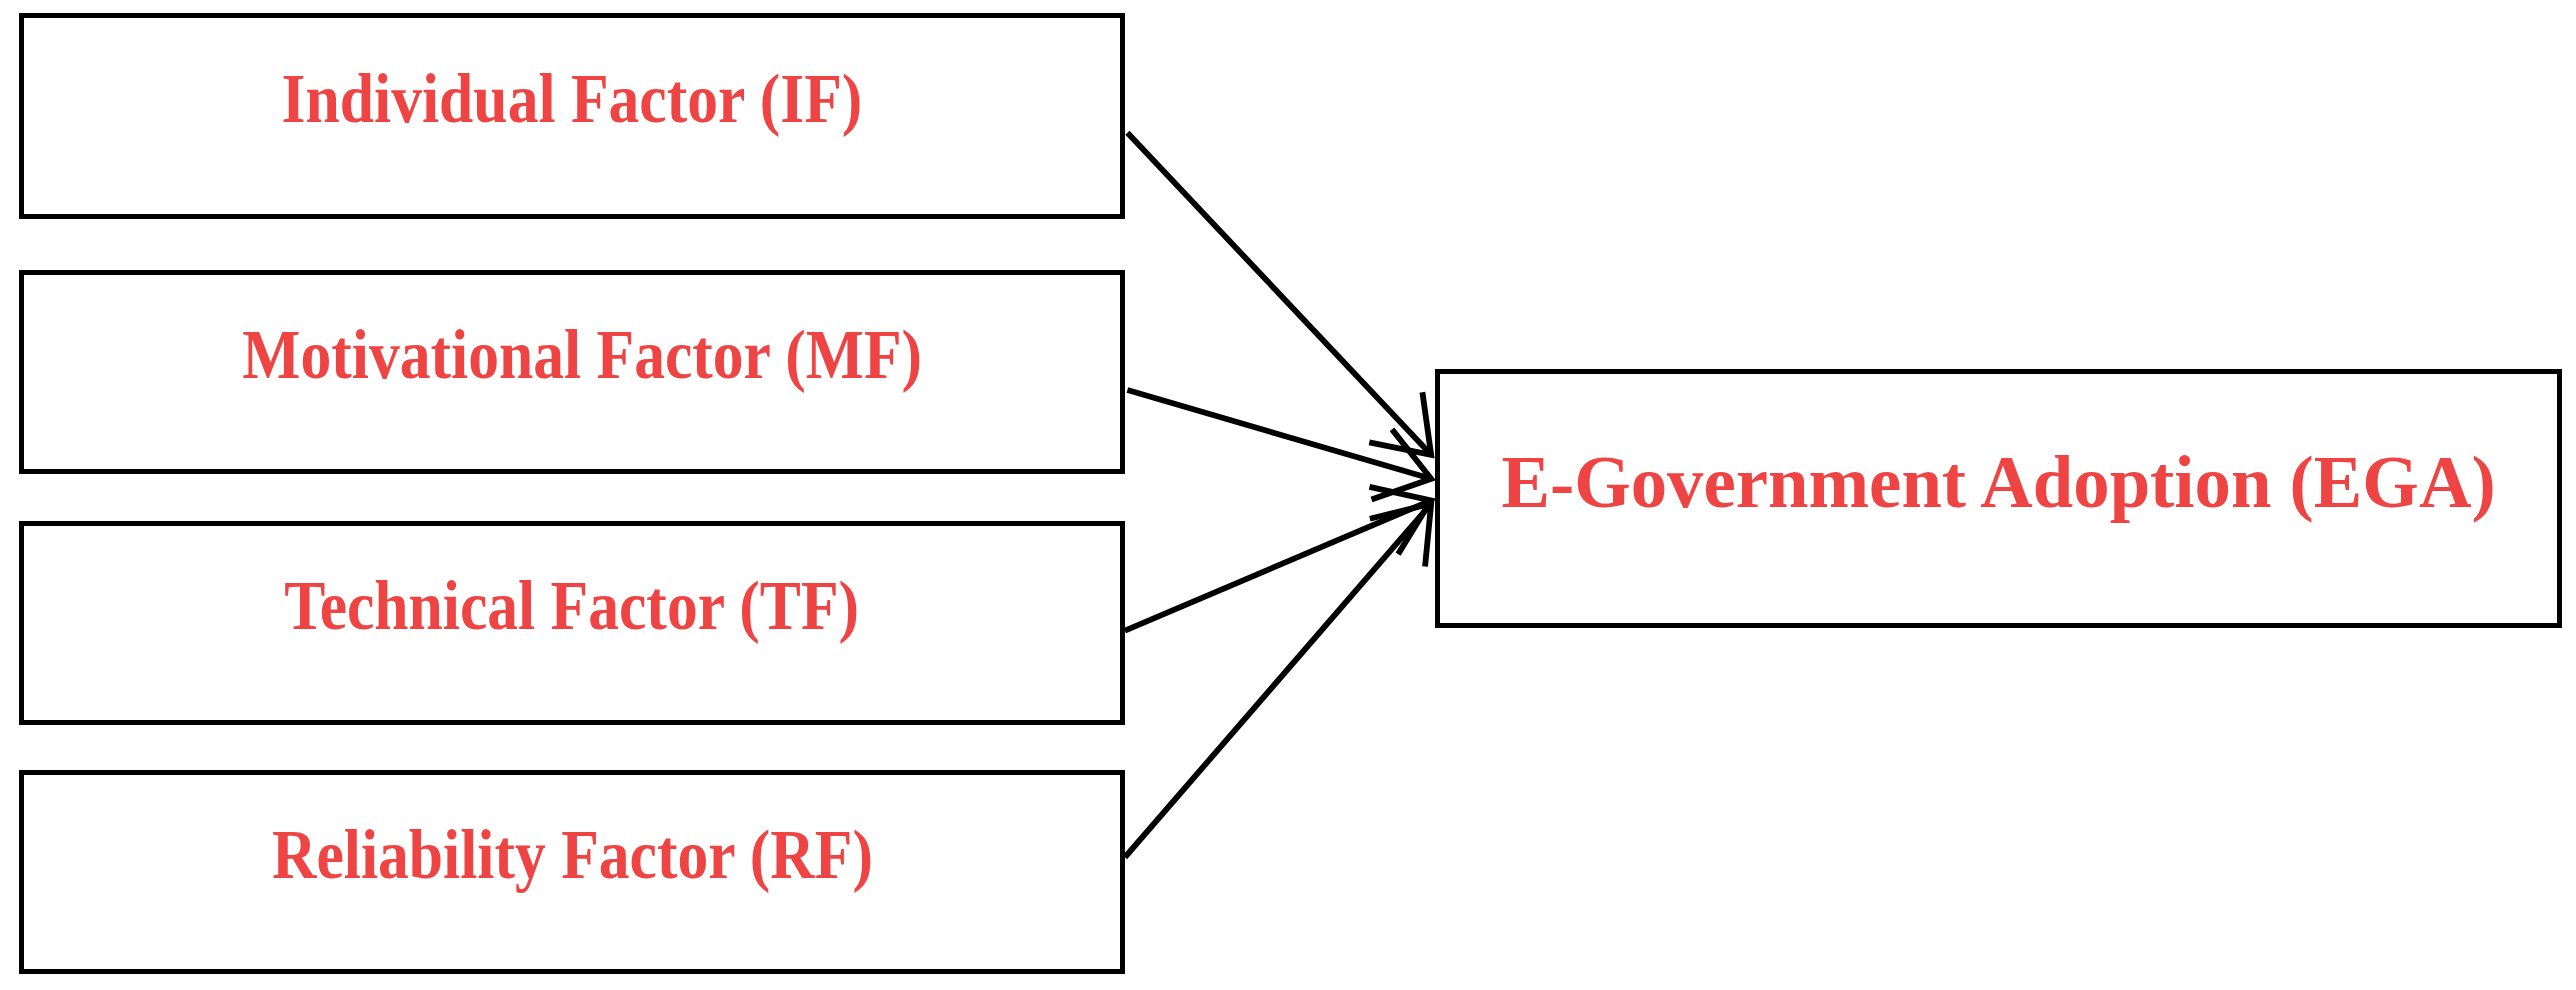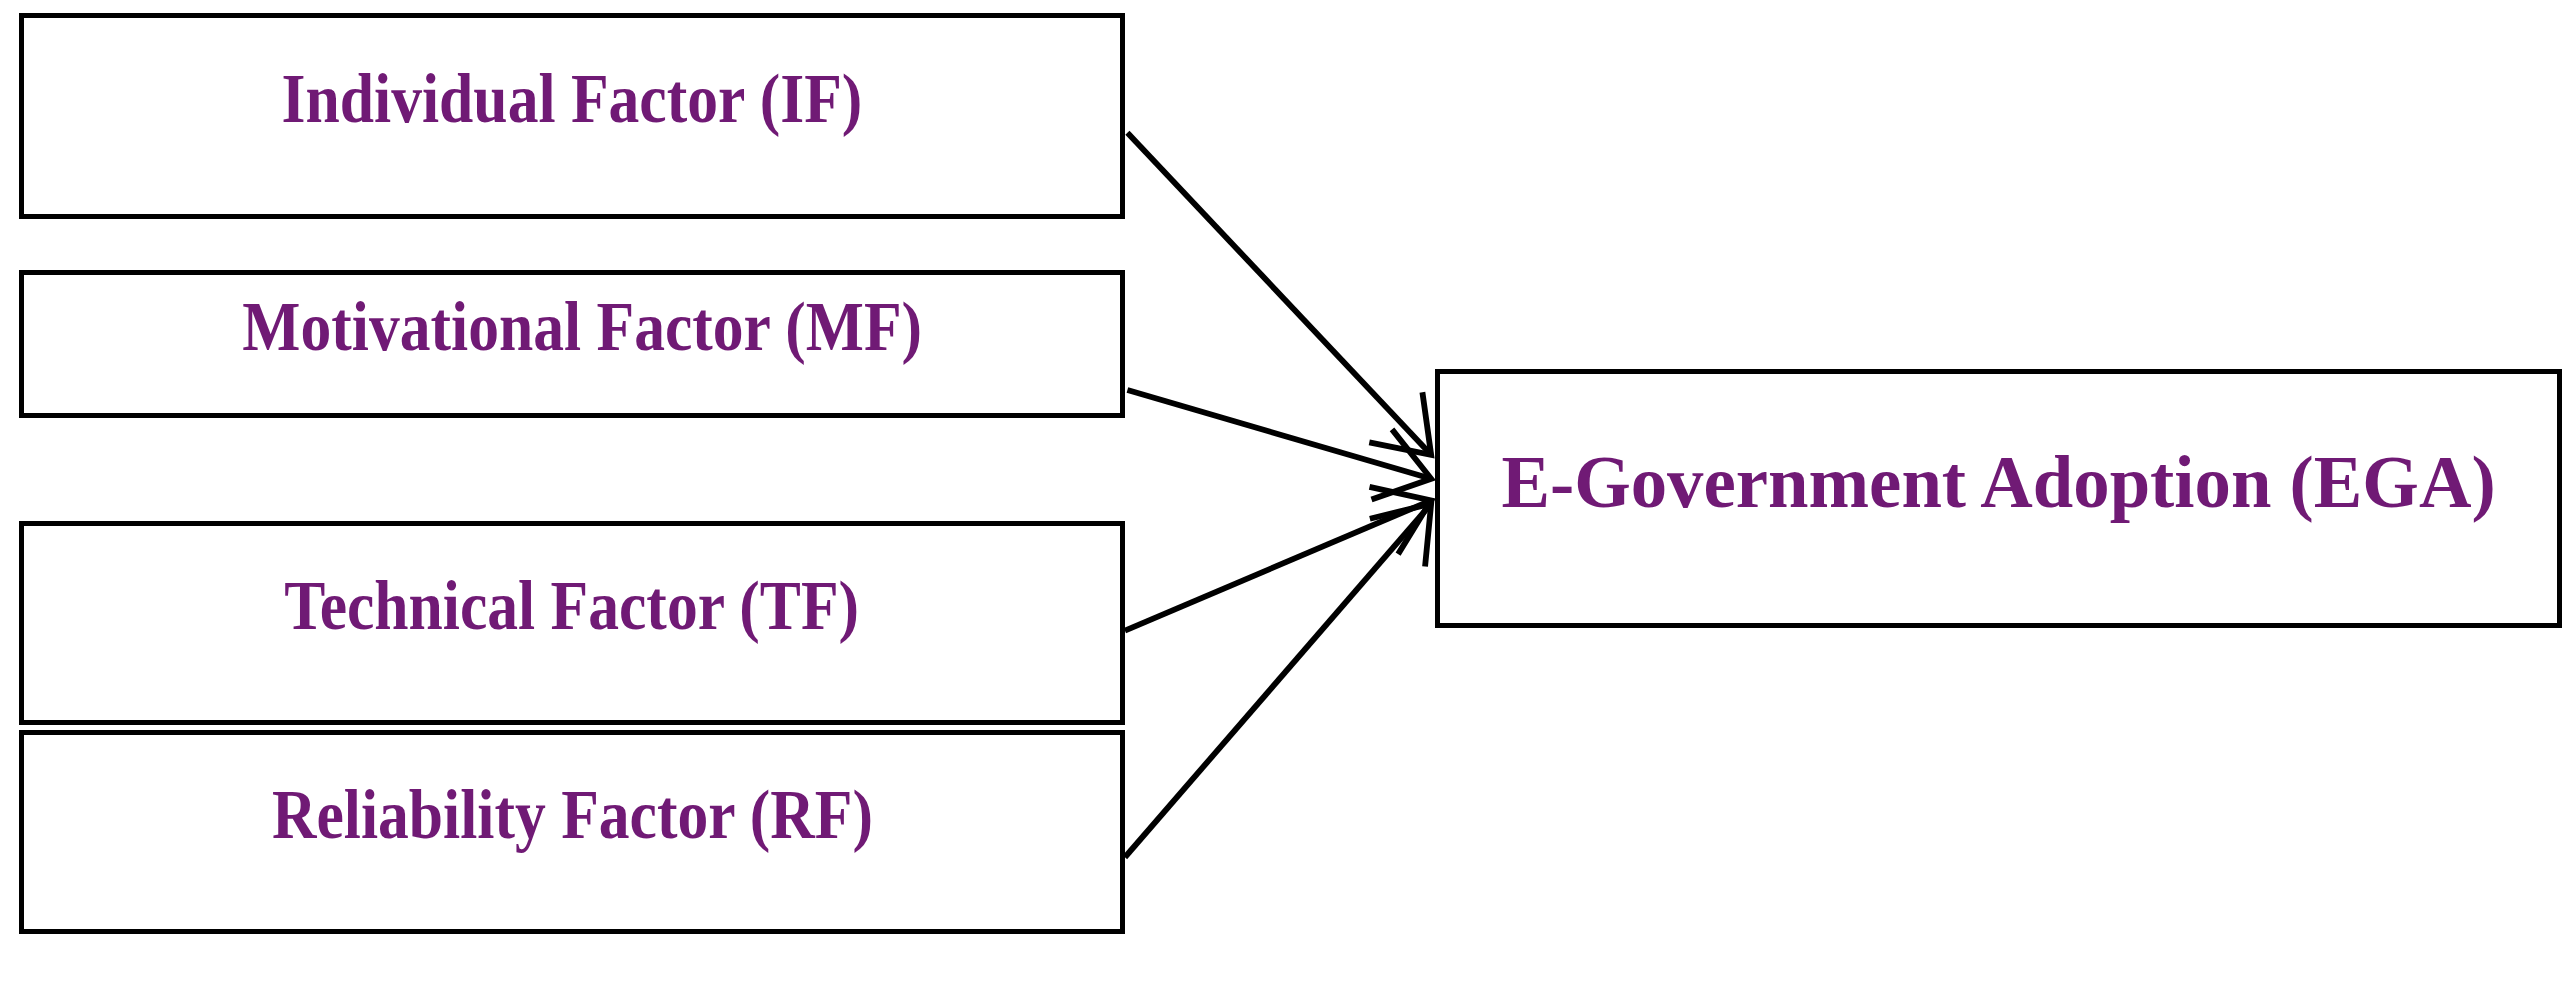--- a/index.html
+++ b/index.html
@@ -17,38 +17,38 @@
   }
   .node {
     position: absolute;
     box-sizing: border-box;
     border: 5.8px solid #000000;
     background: #ffffff;
     display: flex;
     align-items: center;
     justify-content: center;
     font-weight: bold;
-    color: #701a75;
+    color: #ef4444;
   }
   .node .label {
     white-space: nowrap;
     line-height: 1;
   }
   .node-left {
     left: 19px;
     width: 1106px;
     font-size: 70px;
   }
   .node-left .label {
     transform: translateY(-16.6px) scaleX(0.88);
   }
   #node-if { top: 12.5px;  height: 206px; }
-  #node-mf { top: 270px; height: 148px; padding-left: 21px; }
+  #node-mf { top: 270px; height: 204px; padding-left: 21px; }
   #node-tf { top: 521px; height: 204px; }
-  #node-rf { top: 730px; height: 204px; }
+  #node-rf { top: 770px; height: 204px; }
   #node-ega {
     left: 1435px;
     top: 369px;
     width: 1127px;
     height: 259px;
     font-size: 75px;
   }
   #node-ega .label {
     transform: translateY(-17.4px) scaleX(0.97);
   }

